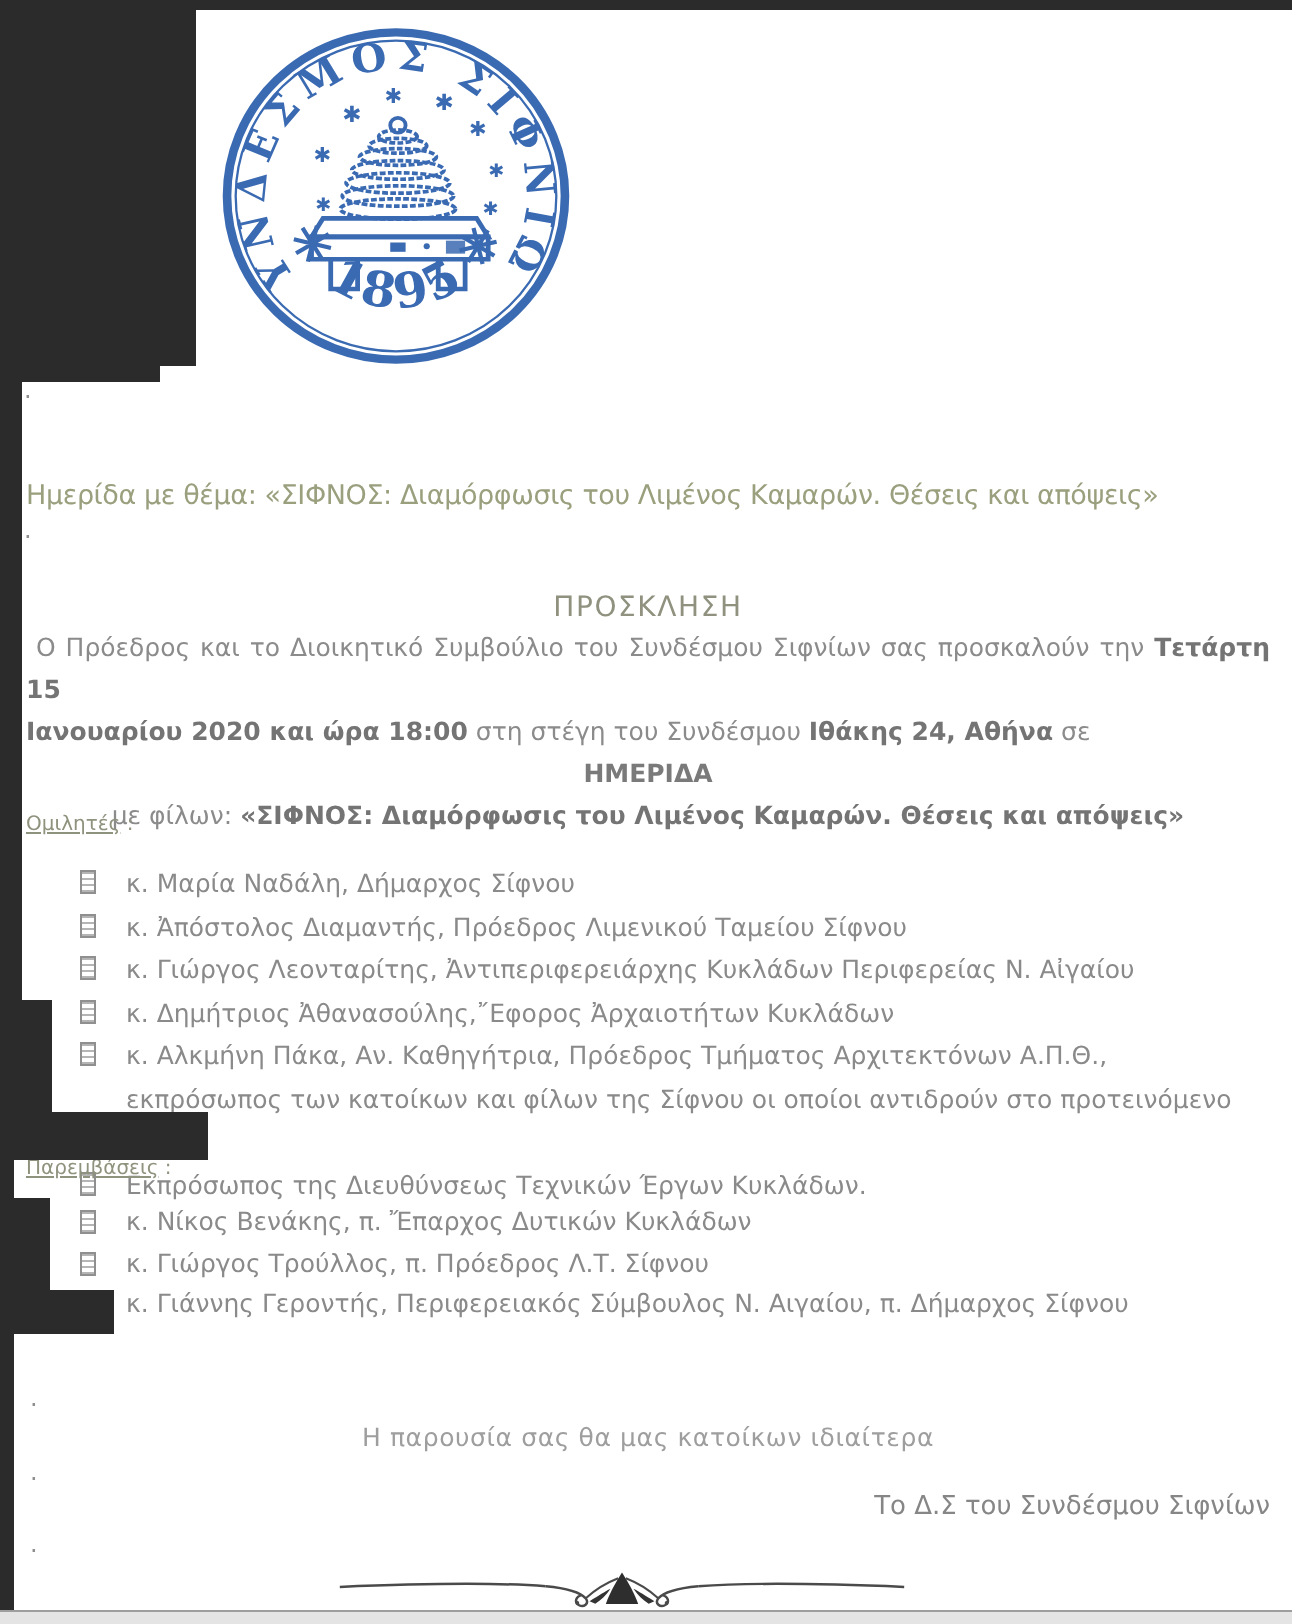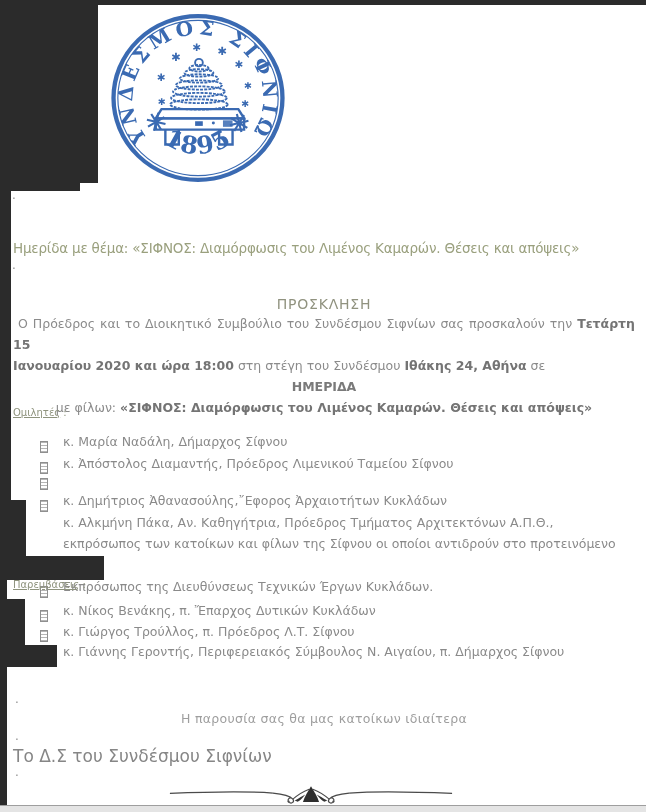--- a/index.html
+++ b/index.html
@@ -20,30 +20,30 @@
   .intro .lc{text-align:center;}
   .b{font-weight:bold;color:#747474;}
   .ev{font-weight:bold;color:#7a7a7a;}
   .sec-label{font-size:10px;color:#8d927c;color:#8e937d;}
   .sec-label .u{text-decoration:underline;}
   .lbl-speakers{top:407px;}
   .lbl-interv{top:579px;}
   .list{font-size:12.5px;color:#8a8a8a;}
   .list-speakers{top:431px;line-height:21.5px;}
   .list-interv{top:601px;line-height:20.5px;}
-  .li{display:flex;align-items:flex-end;padding-left:27px;}
+  .li{display:flex;align-items:flex-start;padding-left:27px;}
   .li .txt{display:block;}
   .tofu{flex:0 0 auto;display:inline-block;width:6px;height:10px;border:1px solid #8f8f8f;
         margin:4px 15px 0 0;background:
         repeating-linear-gradient(to bottom,#b5b5b5 0 1px,transparent 1px 3px);}
   .moderator{top:671px;font-size:13px;color:#84867a;}
   .moderator .u{text-decoration:underline;}
   .moderator .rest{color:#868686;}
   .closing1{top:711px;text-align:center;font-size:12.5px;color:#9e9e9e;letter-spacing:0.3px;}
-  .closing2{top:746px;text-align:left;font-size:17px;color:#868686;}
+  .closing2{top:746px;text-align:right;font-size:13px;color:#868686;}
   .flourish{position:absolute;left:168px;top:779px;width:286px;height:27px;}
   
   .bottom-bar{position:absolute;left:0;top:805px;width:646px;height:7px;
               background:#e4e4e4;border-top:1px solid #9e9e9e;box-sizing:border-box;}
 </style>
 </head>
 <body>
 
 <div class="stage">
 
@@ -113,20 +113,21 @@
     <div class="li">
         <span class="tofu"></span>
         <span class="txt">κ. Μαρία Ναδάλη, Δήμαρχος Σίφνου</span>
       </div>
     <div class="li">
         <span class="tofu"></span>
         <span class="txt">κ. Ἀπόστολος Διαμαντής, Πρόεδρος Λιμενικού Ταμείου Σίφνου</span>
       </div>
     <div class="li">
         <span class="tofu"></span>
+        <span class="txt">κ. Γιώργος Λεονταρίτης, Ἀντιπεριφερειάρχης Κυκλάδων Περιφερείας Ν. Αἰγαίου</span>
       </div>
     <div class="li">
         <span class="tofu"></span>
         <span class="txt">κ. Δημήτριος Ἀθανασούλης,῎Εφορος Ἀρχαιοτήτων Κυκλάδων</span>
       </div>
     <div class="li">
         <span class="tofu"></span>
         <span class="txt">κ. Αλκμήνη Πάκα, Αν. Καθηγήτρια, Πρόεδρος Τμήματος Αρχιτεκτόνων Α.Π.Θ., εκπρόσωπος των κατοίκων και φίλων της Σίφνου οι οποίοι αντιδρούν στο προτεινόμενο έργο</span>
       </div>
     <div class="li">

